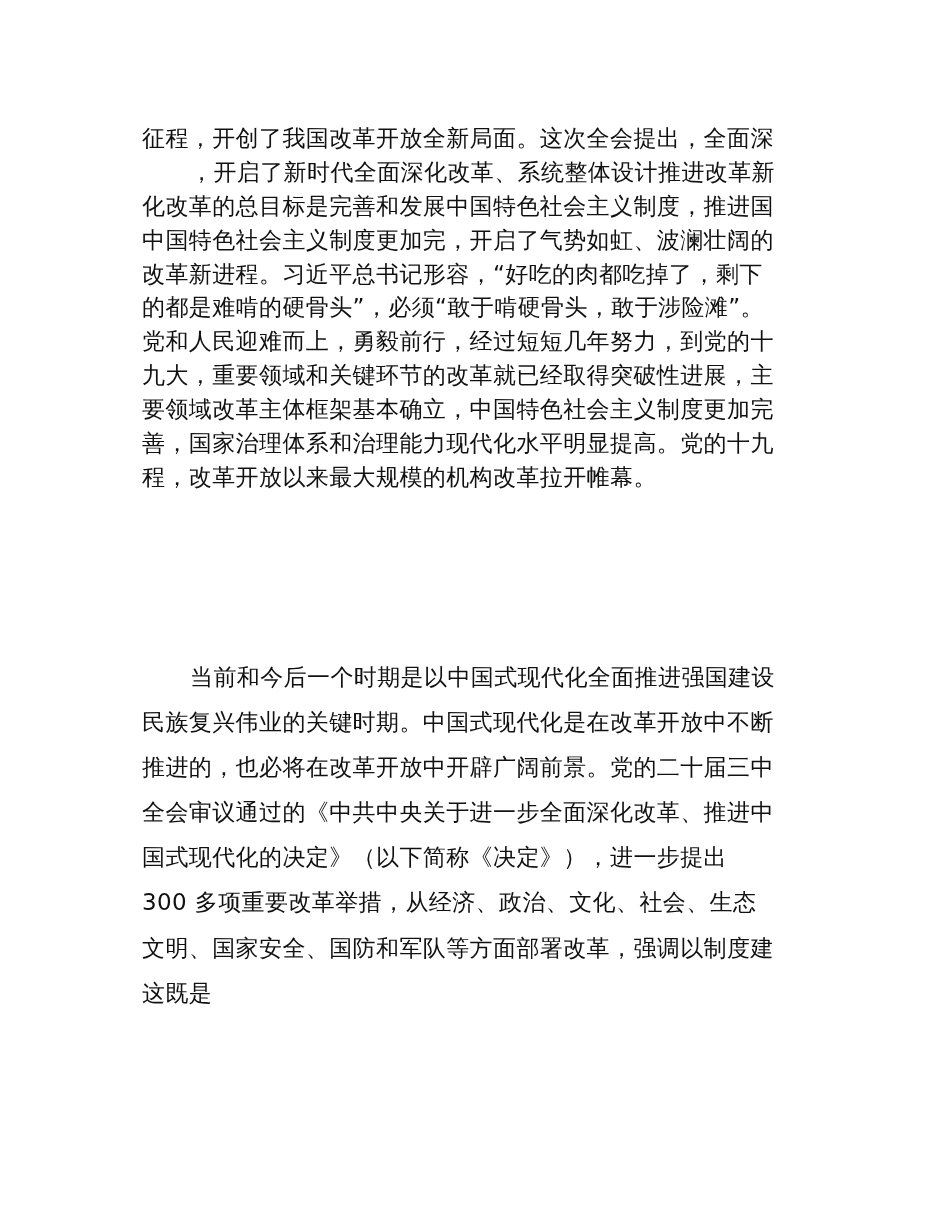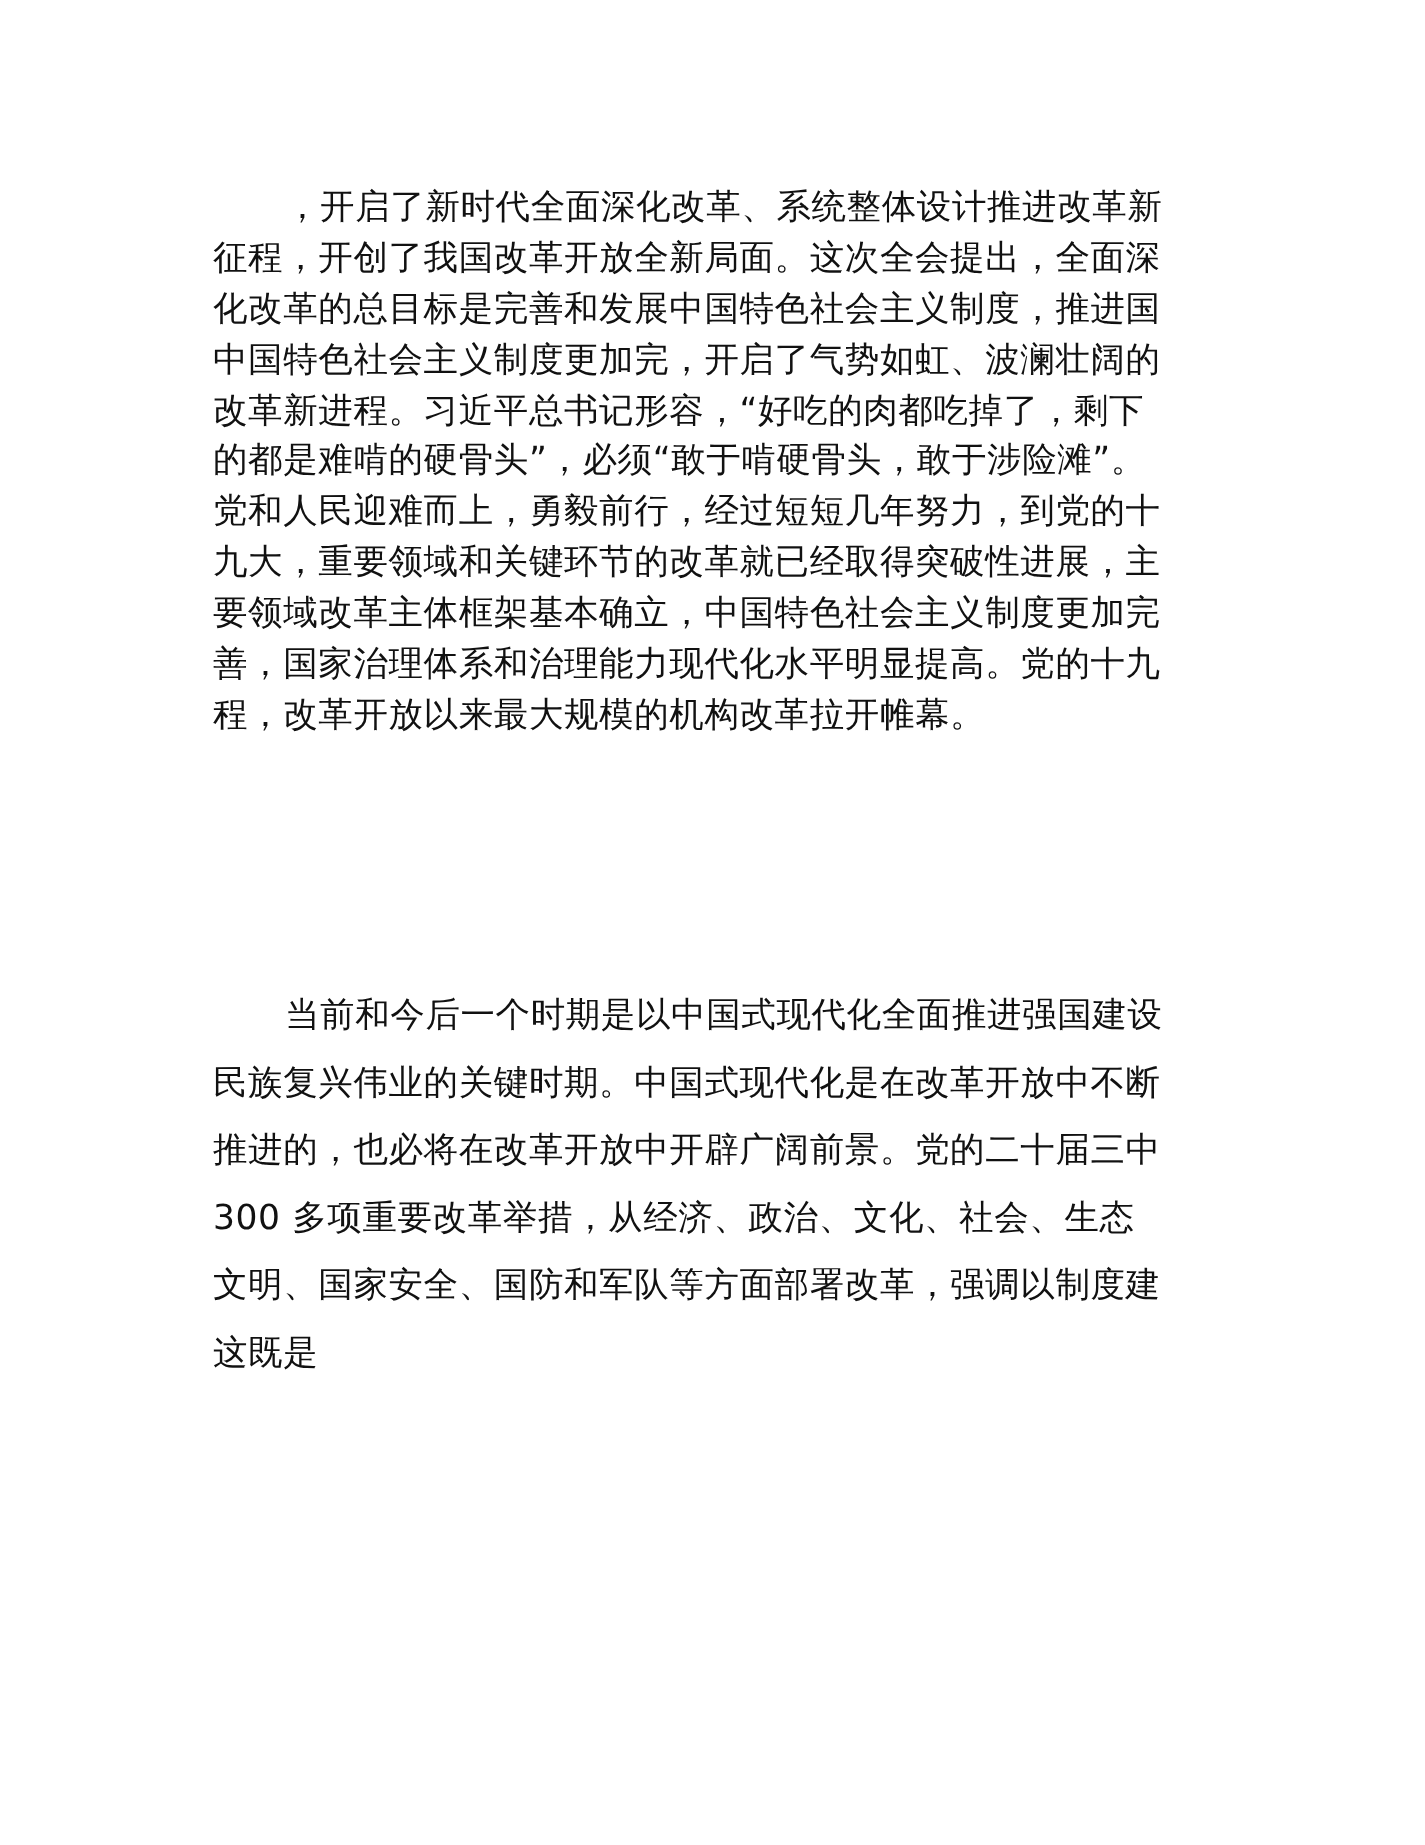--- a/index.html
+++ b/index.html
@@ -43,35 +43,37 @@
   #para-1 .line { height: 33.9px; line-height: 33.9px; }
   #para-2 { top: 649px; }
   #para-2 .line { height: 33.1px; line-height: 33.1px; margin-top: 12px; }
 </style>
 </head>
 <body>
 
 <div class="page">
 
   <div class="paragraph" id="para-1">
+    <span class="line">征程，开创了我国改革开放全新局面。这次全会提出，全面深</span>
     <span class="line first">，开启了新时代全面深化改革、系统整体设计推进改革新</span>
-    <span class="line">征程，开创了我国改革开放全新局面。这次全会提出，全面深</span>
     <span class="line">化改革的总目标是完善和发展中国特色社会主义制度，推进国</span>
     <span class="line">中国特色社会主义制度更加完，开启了气势如虹、波澜壮阔的</span>
     <span class="line">改革新进程。习近平总书记形容，“好吃的肉都吃掉了，剩下</span>
     <span class="line">的都是难啃的硬骨头”，必须“敢于啃硬骨头，敢于涉险滩”。</span>
     <span class="line">党和人民迎难而上，勇毅前行，经过短短几年努力，到党的十</span>
     <span class="line">九大，重要领域和关键环节的改革就已经取得突破性进展，主</span>
     <span class="line">要领域改革主体框架基本确立，中国特色社会主义制度更加完</span>
     <span class="line">善，国家治理体系和治理能力现代化水平明显提高。党的十九</span>
     <span class="line">程，改革开放以来最大规模的机构改革拉开帷幕。</span>
   </div>
 
   <div class="paragraph" id="para-2">
     <span class="line first">当前和今后一个时期是以中国式现代化全面推进强国建设</span>
     <span class="line">民族复兴伟业的关键时期。中国式现代化是在改革开放中不断</span>
     <span class="line">推进的，也必将在改革开放中开辟广阔前景。党的二十届三中</span>
+    <span class="line">全会审议通过的《中共中央关于进一步全面深化改革、推进中</span>
+    <span class="line">国式现代化的决定》（以下简称《决定》），进一步提出</span>
     <span class="line">300 多项重要改革举措，从经济、政治、文化、社会、生态</span>
     <span class="line">文明、国家安全、国防和军队等方面部署改革，强调以制度建</span>
     <span class="line">这既是</span>
   </div>
 
 </div>
 
 </body></html>

